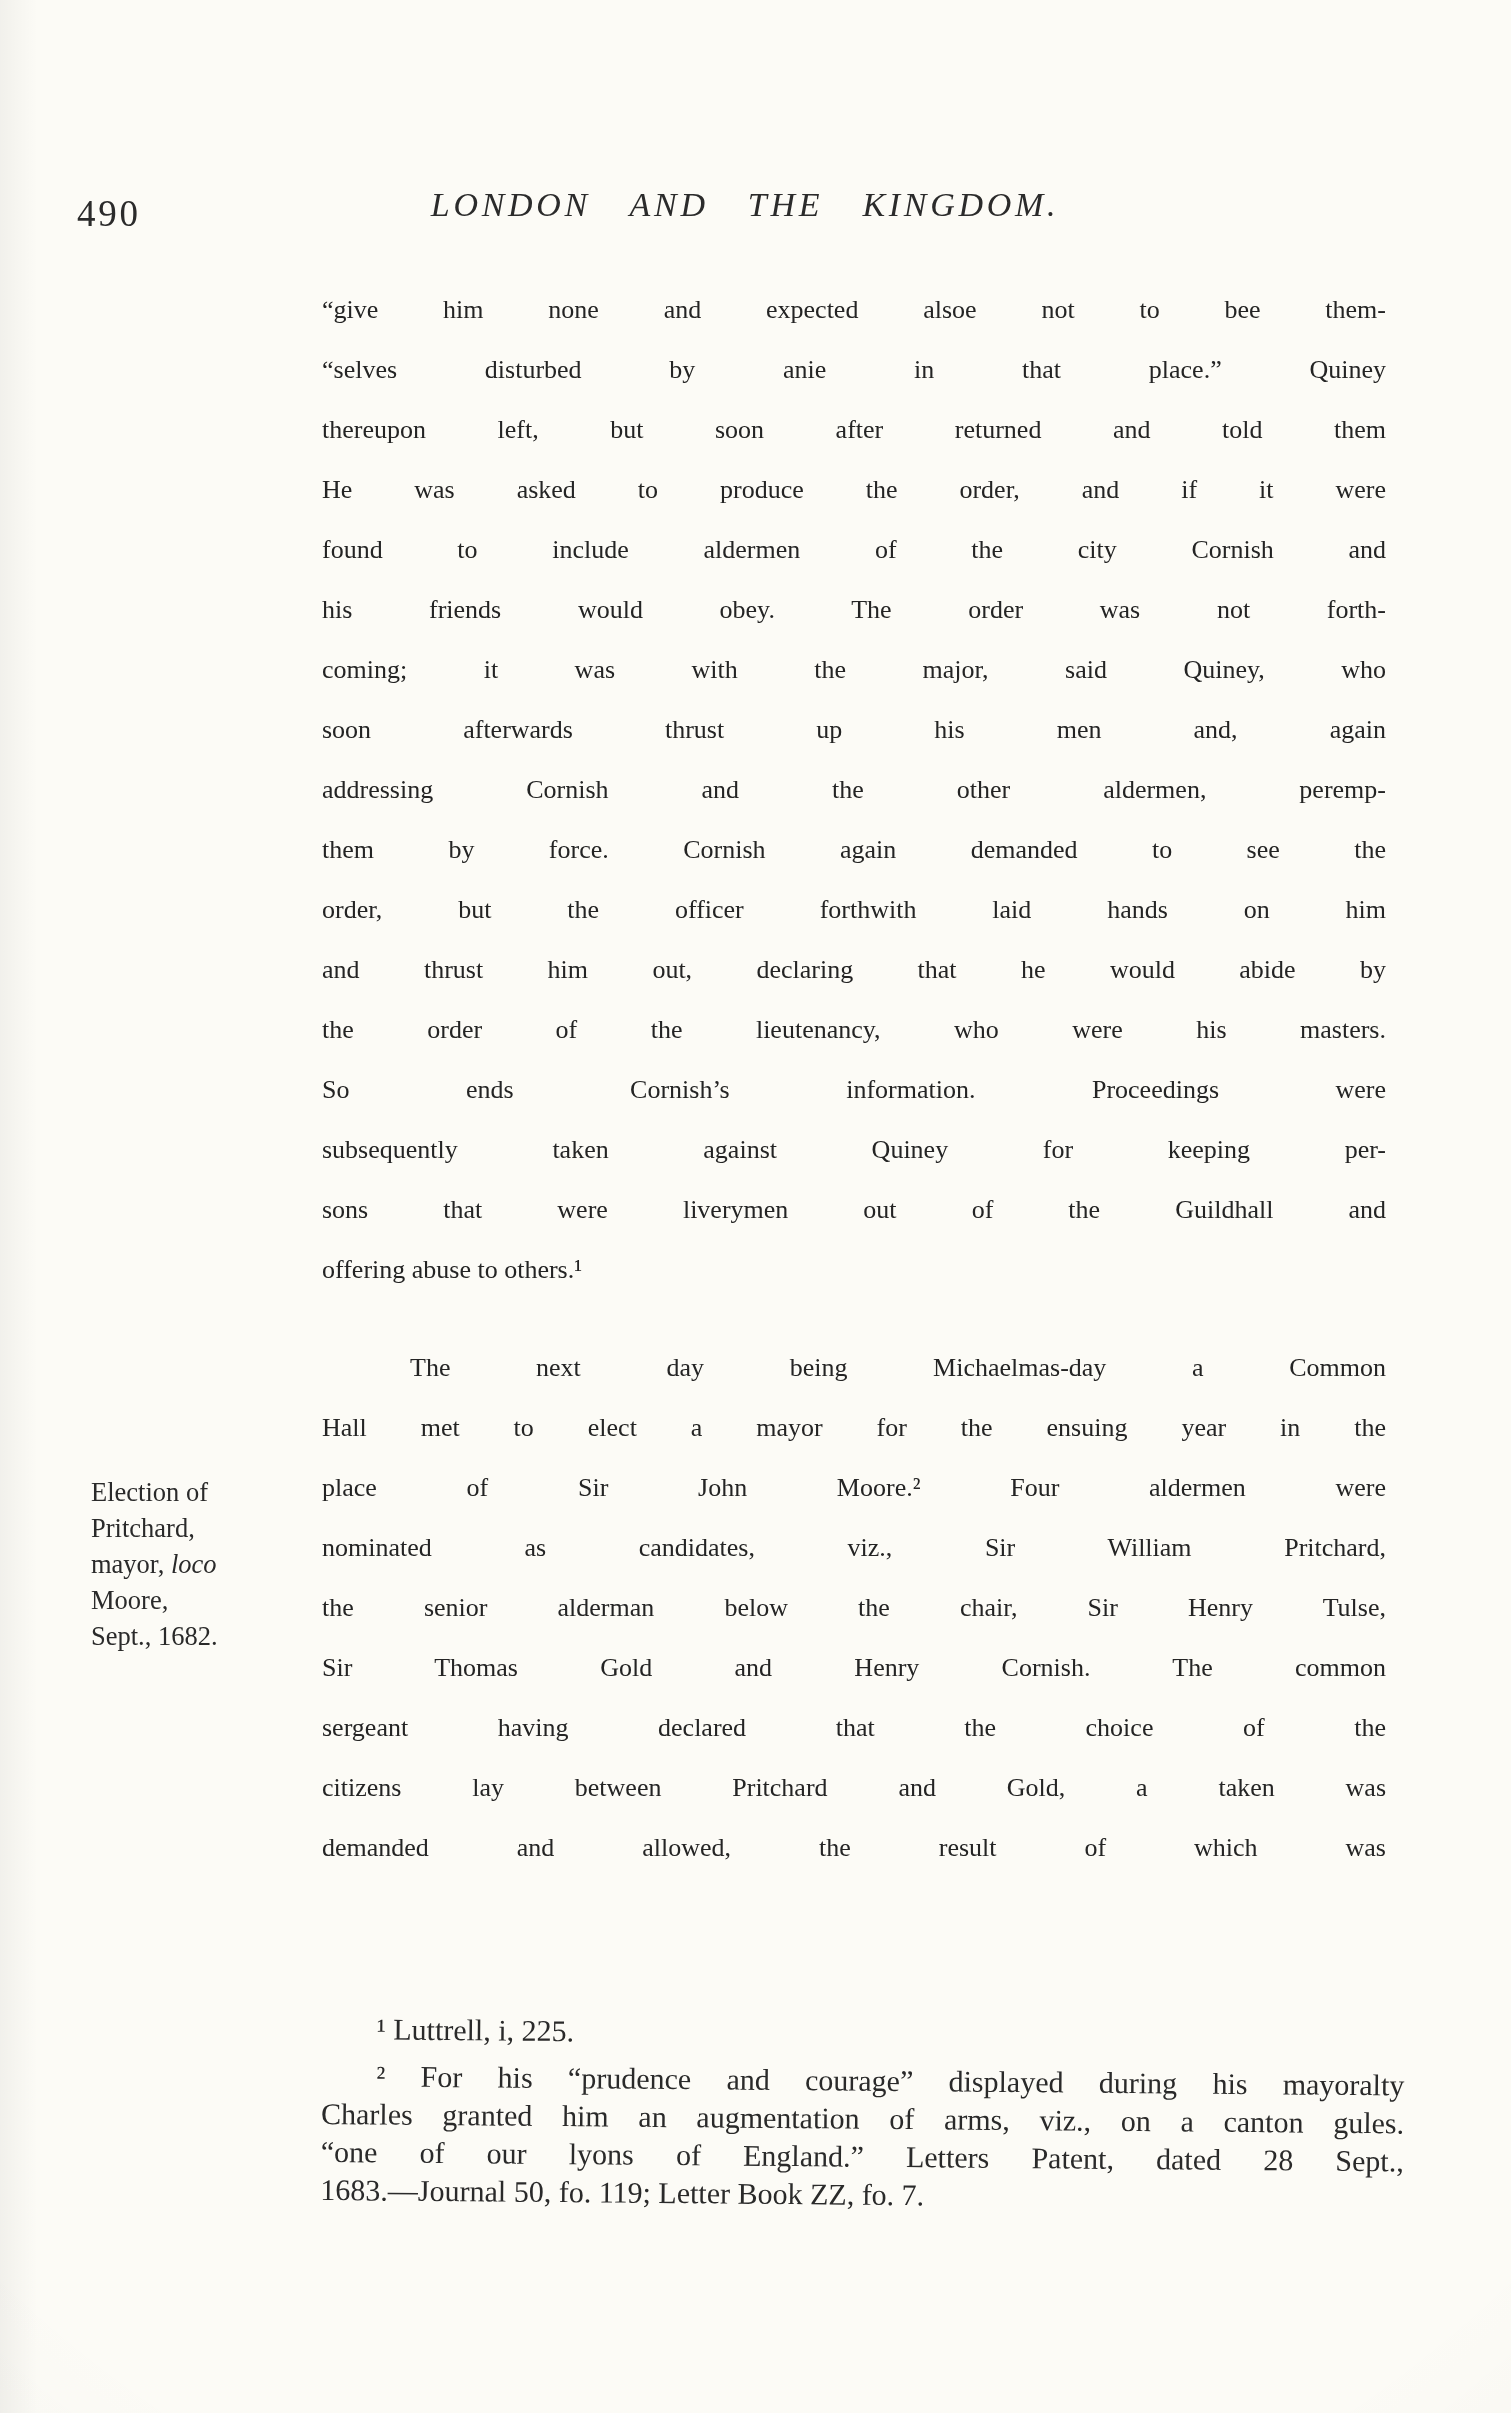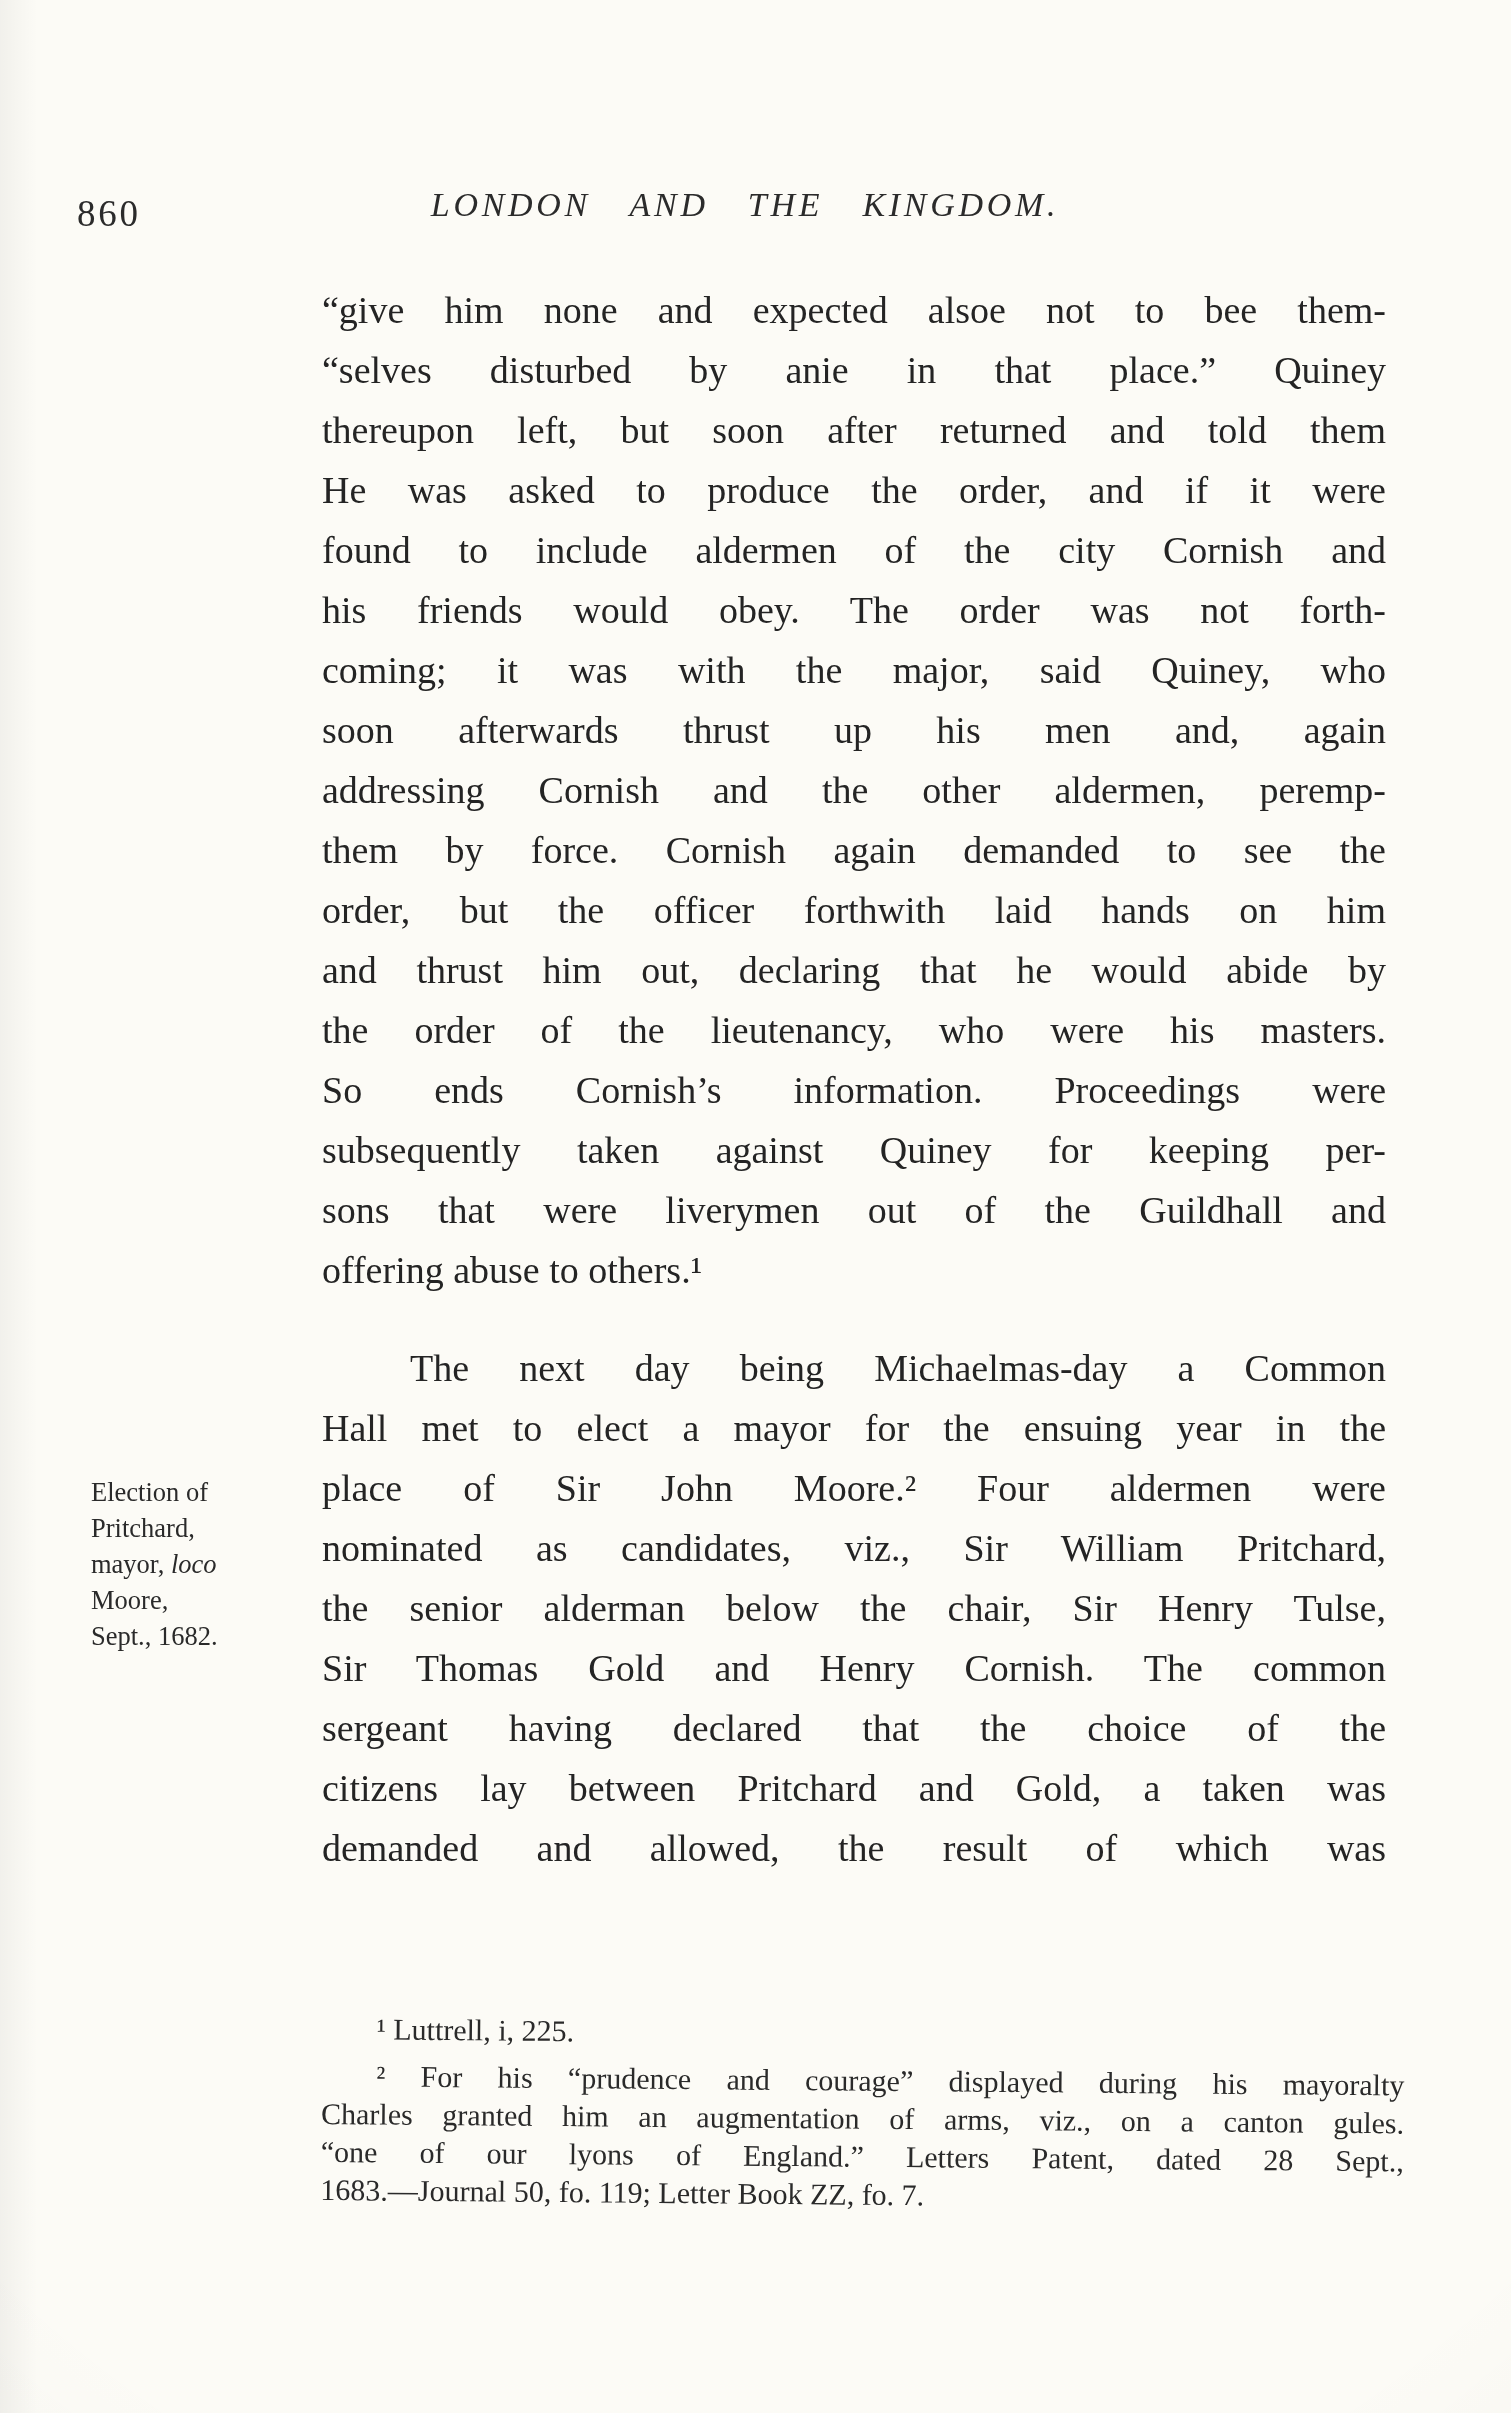--- a/index.html
+++ b/index.html
@@ -39,21 +39,21 @@
     letter-spacing: 3.7px;
     word-spacing: 27px;
     white-space: nowrap;
     color: #2b2b2b;
   }
   .body-text {
     position: absolute;
     top: 280px;
     left: 322px;
     width: 1064px;
-    font-size: 38px;
+    font-size: 26px;
     line-height: 60px;
     color: #242424;
   }
   .paragraph + .paragraph { margin-top: 38px; }
   .tline {
     text-align: justify;
     text-align-last: justify;
     white-space: normal;
   }
   .tline.no-just { text-align-last: left; }
@@ -81,21 +81,21 @@
     transform-origin: 0 0;
   }
   .footnotes .paragraph + .paragraph { margin-top: 9px; }
   .footnotes .tline.indent { text-indent: 55px; }
 </style>
 </head>
 <body>
 
 <div class="page">
 
-  <div class="page-number">860</div>
+  <div class="page-number">490</div>
 
   <div class="running-title">LONDON AND THE KINGDOM.</div>
 
   <div class="body-text">
       <div class="paragraph">
         <div class="tline">“give him none and expected alsoe not to bee them-</div>
         <div class="tline">“selves disturbed by anie in that place.” Quiney</div>
         <div class="tline">thereupon left, but soon after returned and told them</div>
         <div class="tline">He was asked to produce the order, and if it were</div>
         <div class="tline">found to include aldermen of the city Cornish and</div>

